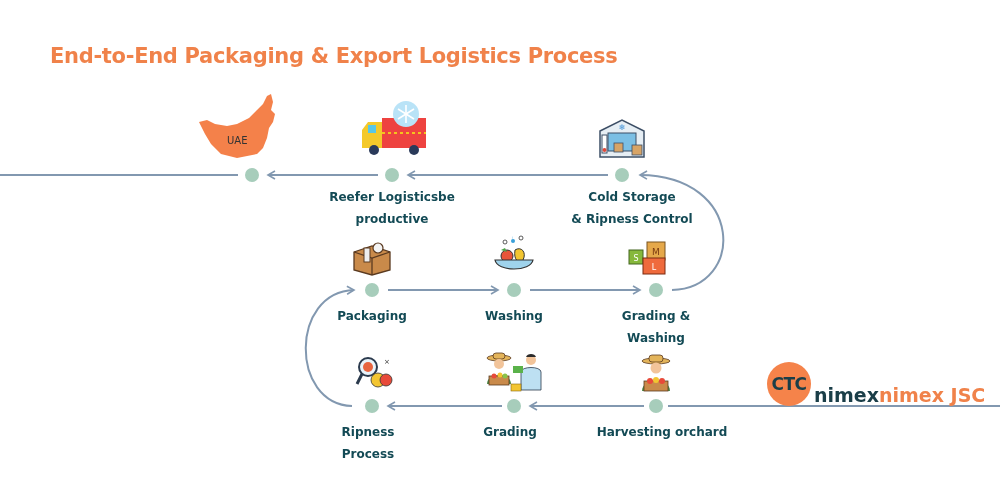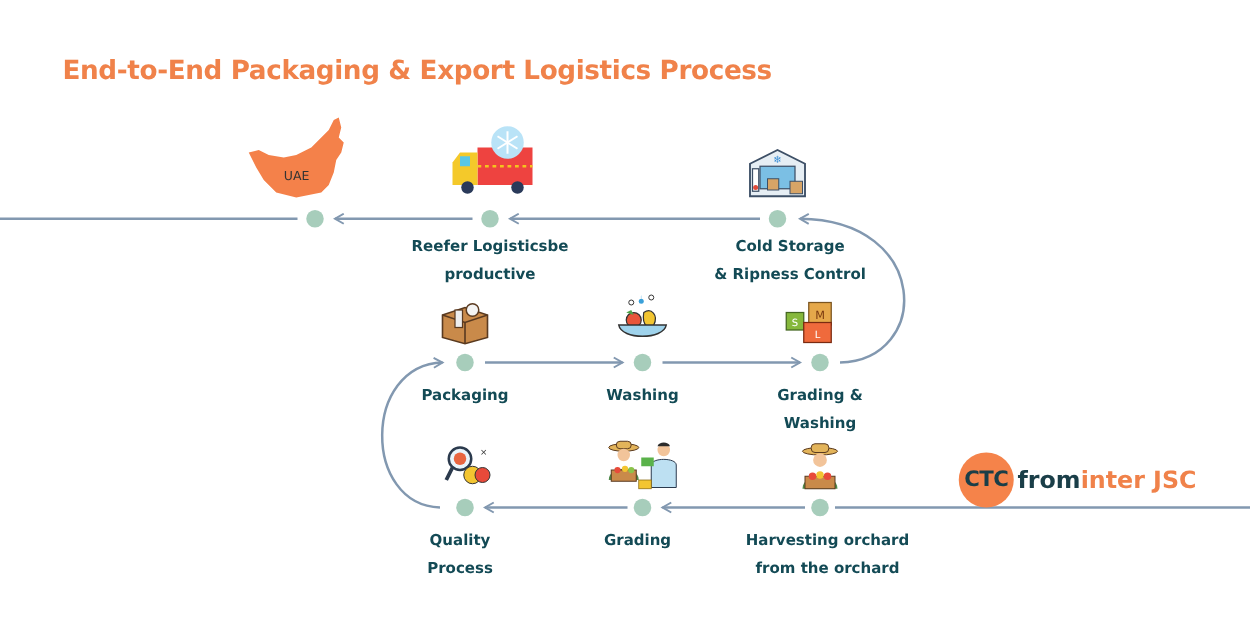--- a/index.html
+++ b/index.html
@@ -1,21 +1,21 @@
 <!DOCTYPE html>
 <html><head>
 <meta charset="utf-8">
 <style>
   html,body{margin:0;padding:0;background:#ffffff;}
   body{width:1000px;height:500px;position:relative;overflow:hidden;font-family:"DejaVu Sans","Liberation Sans",sans-serif;}
   .title{position:absolute;left:50px;top:44px;font-size:21px;font-weight:bold;color:#f0824a;letter-spacing:-0.3px;}
   svg.flow{position:absolute;left:0;top:0;}
   .label{position:absolute;color:#134a55;font-weight:bold;font-size:12px;text-align:center;line-height:22px;transform:translateX(-50%);white-space:nowrap;}
   .icon{position:absolute;transform:translateX(-50%);}
-  .logo{position:absolute;left:767px;top:362px;display:flex;align-items:center;}
+  .logo{position:absolute;left:767px;top:362px;display:flex;align-items:flex-end;}
   .logo-circle{width:44px;height:44px;border-radius:50%;background:#f5834a;display:flex;align-items:center;justify-content:center;font-weight:bold;color:#1a3e48;font-size:17px;letter-spacing:-0.5px;}
   .logo-text{font-size:19px;font-weight:bold;margin-left:3px;}
   .logo-text .a{color:#1a3e48;}
   .logo-text .b{color:#f0824a;}
 </style>
 </head>
 <body>
 
 <div class="title">End-to-End Packaging &amp; Export Logistics Process</div>
 
@@ -158,29 +158,28 @@
   <div>Packaging</div>
 </div>
 <div class="label" style="left:514px;top:305px">
   <div>Washing</div>
 </div>
 <div class="label" style="left:656px;top:305px">
   <div>Grading &amp;</div>
   <div>Washing</div>
 </div>
 <div class="label" style="left:368px;top:421px">
-  <div>Quality</div>
+  <div>Ripness</div>
   <div>Process</div>
 </div>
 <div class="label" style="left:510px;top:421px">
   <div>Grading</div>
 </div>
 <div class="label" style="left:662px;top:421px">
   <div>Harvesting orchard</div>
-  <div>from the orchard</div>
 </div>
 
 <div class="logo">
   <div class="logo-circle">CTC</div>
   <div class="logo-text">
-    <span class="a">from</span><span class="b">inter JSC</span>
+    <span class="a">nimex</span><span class="b">nimex JSC</span>
   </div>
 </div>
 
 </body></html>

